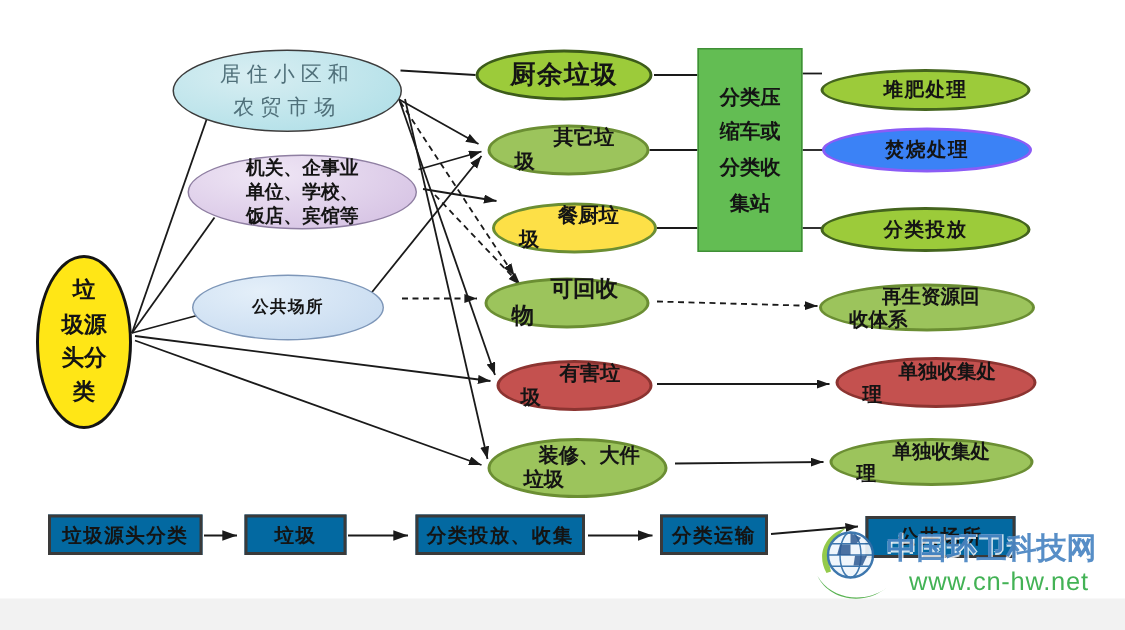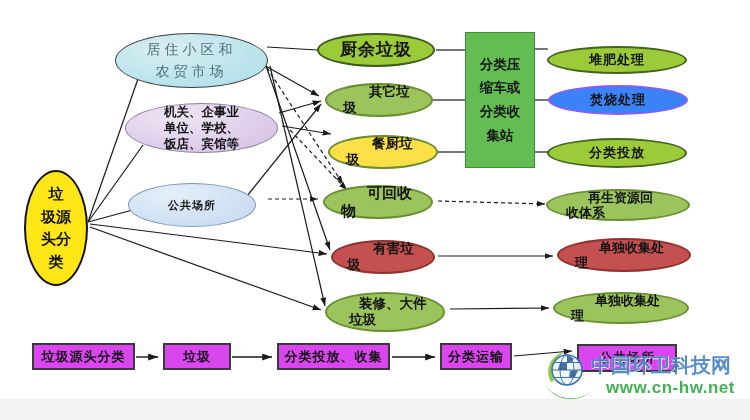--- a/index.html
+++ b/index.html
@@ -16,33 +16,33 @@
     position:absolute;z-index:2;box-sizing:border-box;
     display:flex;align-items:center;justify-content:center;
   }
   .lbl{
     display:block;width:100%;white-space:pre-line;font-weight:700;
     color:#141414;line-height:1.18;text-align:center;
   }
   .lbl.light{font-weight:500;color:#50707a;letter-spacing:4px;line-height:1.55;}
   .lbl.stag{text-align:left;}
   .pbox{
-    position:absolute;z-index:2;box-sizing:border-box;background:#d946ef;
+    position:absolute;z-index:2;box-sizing:border-box;background:#0369a1;
     border:2px solid #3a3a3a;display:flex;align-items:center;justify-content:center;
   }
   .pbox .lbl{font-size:13px;letter-spacing:1px;}
   .band{position:absolute;left:0;top:399px;width:750px;height:21px;background:#f2f2f2;z-index:0;}
   .watermark{position:absolute;left:536px;top:340px;width:214px;height:64px;z-index:5;opacity:.93;}
   .wm-cn{
     position:absolute;left:55px;top:12px;font-size:20px;font-weight:700;color:#4b86c3;
     letter-spacing:0px;white-space:nowrap;
     text-shadow:0 1px 0 rgba(255,255,255,.85),1px 0 0 rgba(255,255,255,.85);
   }
   .wm-url{
-    position:absolute;left:70px;top:38px;font-size:17px;font-weight:700;color:#35ad49;
+    position:absolute;left:70px;top:38px;font-size:17px;font-weight:400;color:#35ad49;
     letter-spacing:.5px;white-space:nowrap;
   }
 </style>
 </head>
 <body>
 
 <div class="stage">
 
   <div class="band"></div>
 

